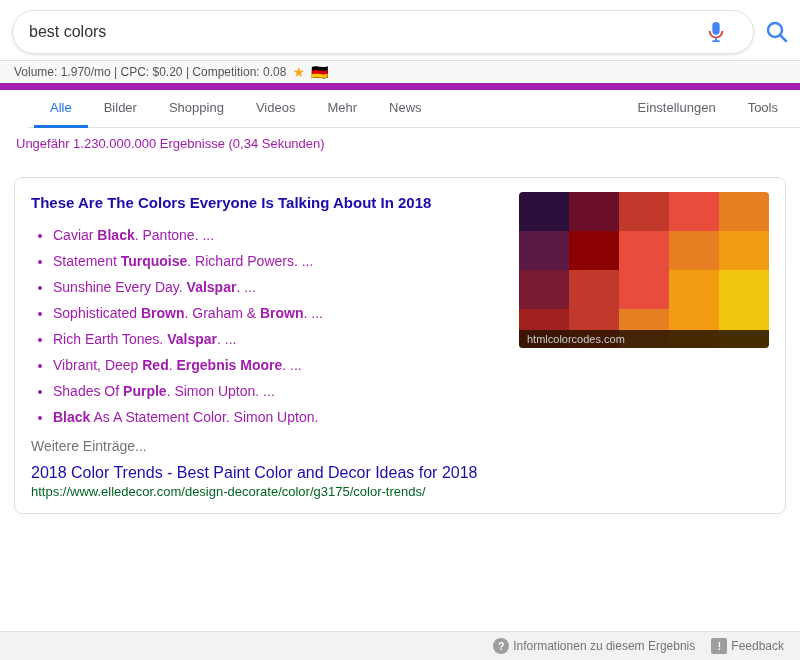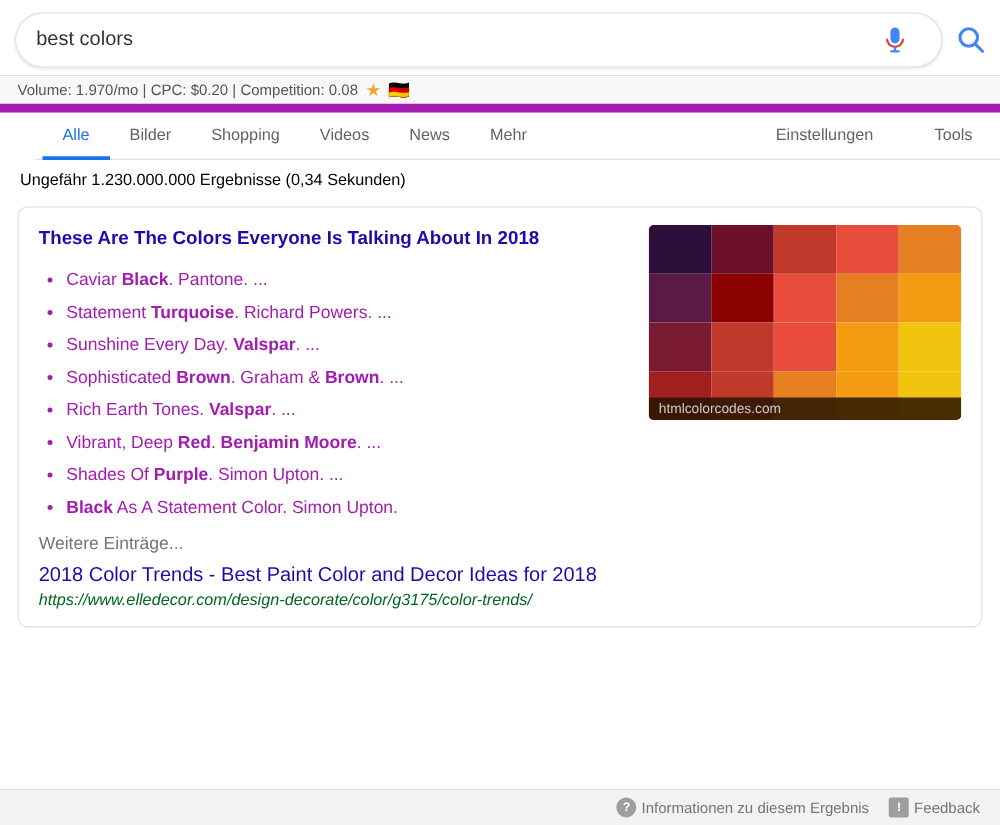--- a/index.html
+++ b/index.html
@@ -79,33 +79,33 @@
       margin-bottom: -1px;
     }
     .nav-tab.active {
       color: #1a73e8;
       border-bottom: 3px solid #1a73e8;
       font-weight: 500;
     }
     .nav-right {
       margin-left: auto;
       display: flex;
-      gap: 17px;
+      gap: 0;
     }
 
     
     .results-count {
       padding: 8px 16px;
       font-size: 13px;
-      color: #000000;
+      color: #a21caf;
     }
 
     
     .result-card {
-      margin: 6px 14px;
+      margin: 18px 14px;
       padding: 14px 16px;
       border: 1px solid #e0e0e0;
       border-radius: 8px;
       background: #fff;
       display: flex;
       gap: 16px;
     }
     .result-text-area {
       flex: 1;
     }
@@ -138,21 +138,20 @@
       font-size: 16px;
       color: #1a0dab;
       text-decoration: none;
       cursor: pointer;
       margin-bottom: 2px;
       display: block;
     }
     .result-url {
       font-size: 13px;
       color: #006621;
-      font-style: italic;
     }
 
     
     .color-image-container {
       width: 250px;
       min-width: 250px;
       height: 156px;
       border-radius: 4px;
       overflow: hidden;
       position: relative;
@@ -243,42 +242,42 @@
   <span>Volume: 1.970/mo | CPC: $0.20 | Competition: 0.08</span>
   <span class="star-icon">★</span>
   <span class="flag-icon">🇩🇪</span>
 </div>
 
 <div class="nav-tabs">
   <a class="nav-tab active">Alle</a>
   <a class="nav-tab">Bilder</a>
   <a class="nav-tab">Shopping</a>
   <a class="nav-tab">Videos</a>
+  <a class="nav-tab">Mehr</a>
   <a class="nav-tab">News</a>
-  <a class="nav-tab">Mehr</a>
   <div class="nav-right">
     <a class="nav-tab">Einstellungen</a>
     <a class="nav-tab">Tools</a>
   </div>
 </div>
 
 <div class="results-count">
   <span>Ungefähr 1.230.000.000 Ergebnisse (0,34 Sekunden)</span>
 </div>
 
 <div class="result-card">
   <div class="result-text-area">
     <div class="result-title">These Are The Colors Everyone Is Talking About In 2018</div>
     <ul class="result-list">
       <li>Caviar <strong>Black</strong>. Pantone. ...</li>
       <li>Statement <strong>Turquoise</strong>. Richard Powers. ...</li>
       <li>Sunshine Every Day. <strong>Valspar</strong>. ...</li>
       <li>Sophisticated <strong>Brown</strong>. Graham &amp; <strong>Brown</strong>. ...</li>
       <li>Rich Earth Tones. <strong>Valspar</strong>. ...</li>
-      <li>Vibrant, Deep <strong>Red</strong>. <strong>Benjamin Moore</strong>. ...</li>
+      <li>Vibrant, Deep <strong>Red</strong>. <strong>Ergebnis Moore</strong>. ...</li>
       <li>Shades Of <strong>Purple</strong>. Simon Upton. ...</li>
       <li><strong>Black</strong> As A Statement Color. Simon Upton.</li>
     </ul>
     <div class="more-entries">Weitere Einträge...</div>
     <a class="result-link-title">2018 Color Trends - Best Paint Color and Decor Ideas for 2018</a>
     <div class="result-url">https://www.elledecor.com/design-decorate/color/g3175/color-trends/</div>
   </div>
 
   <div class="color-image-container">
     <div class="color-strips">

